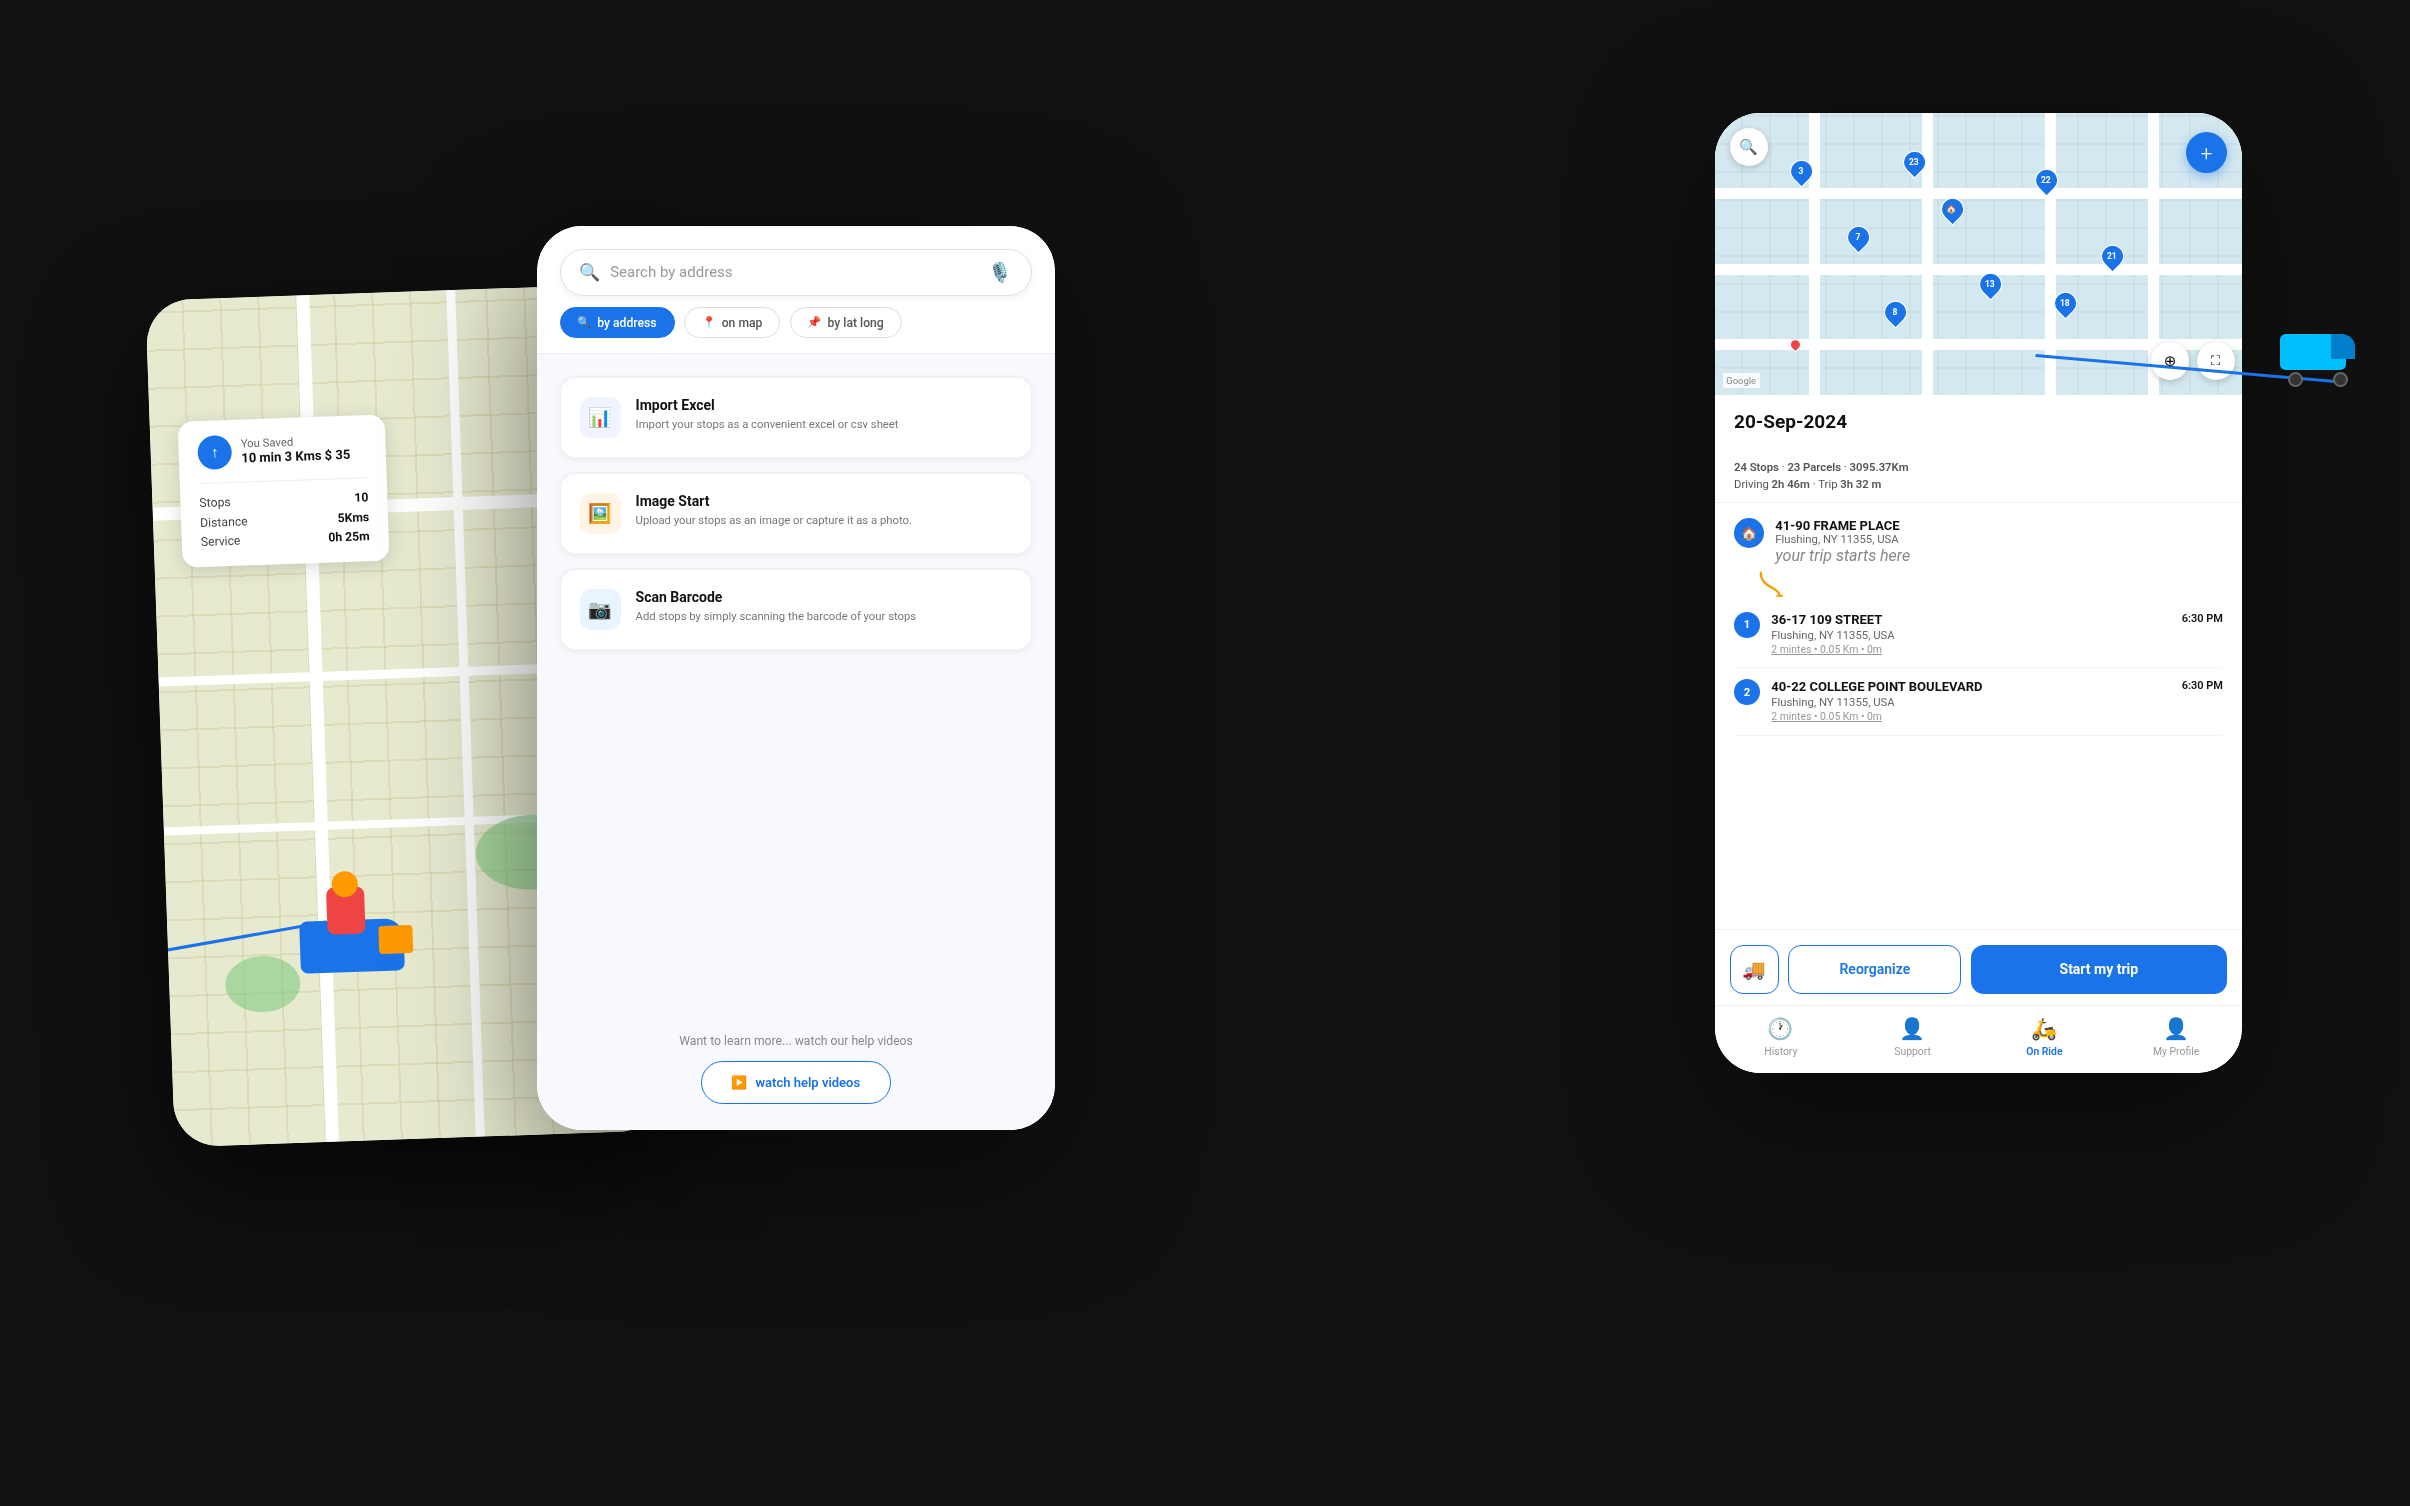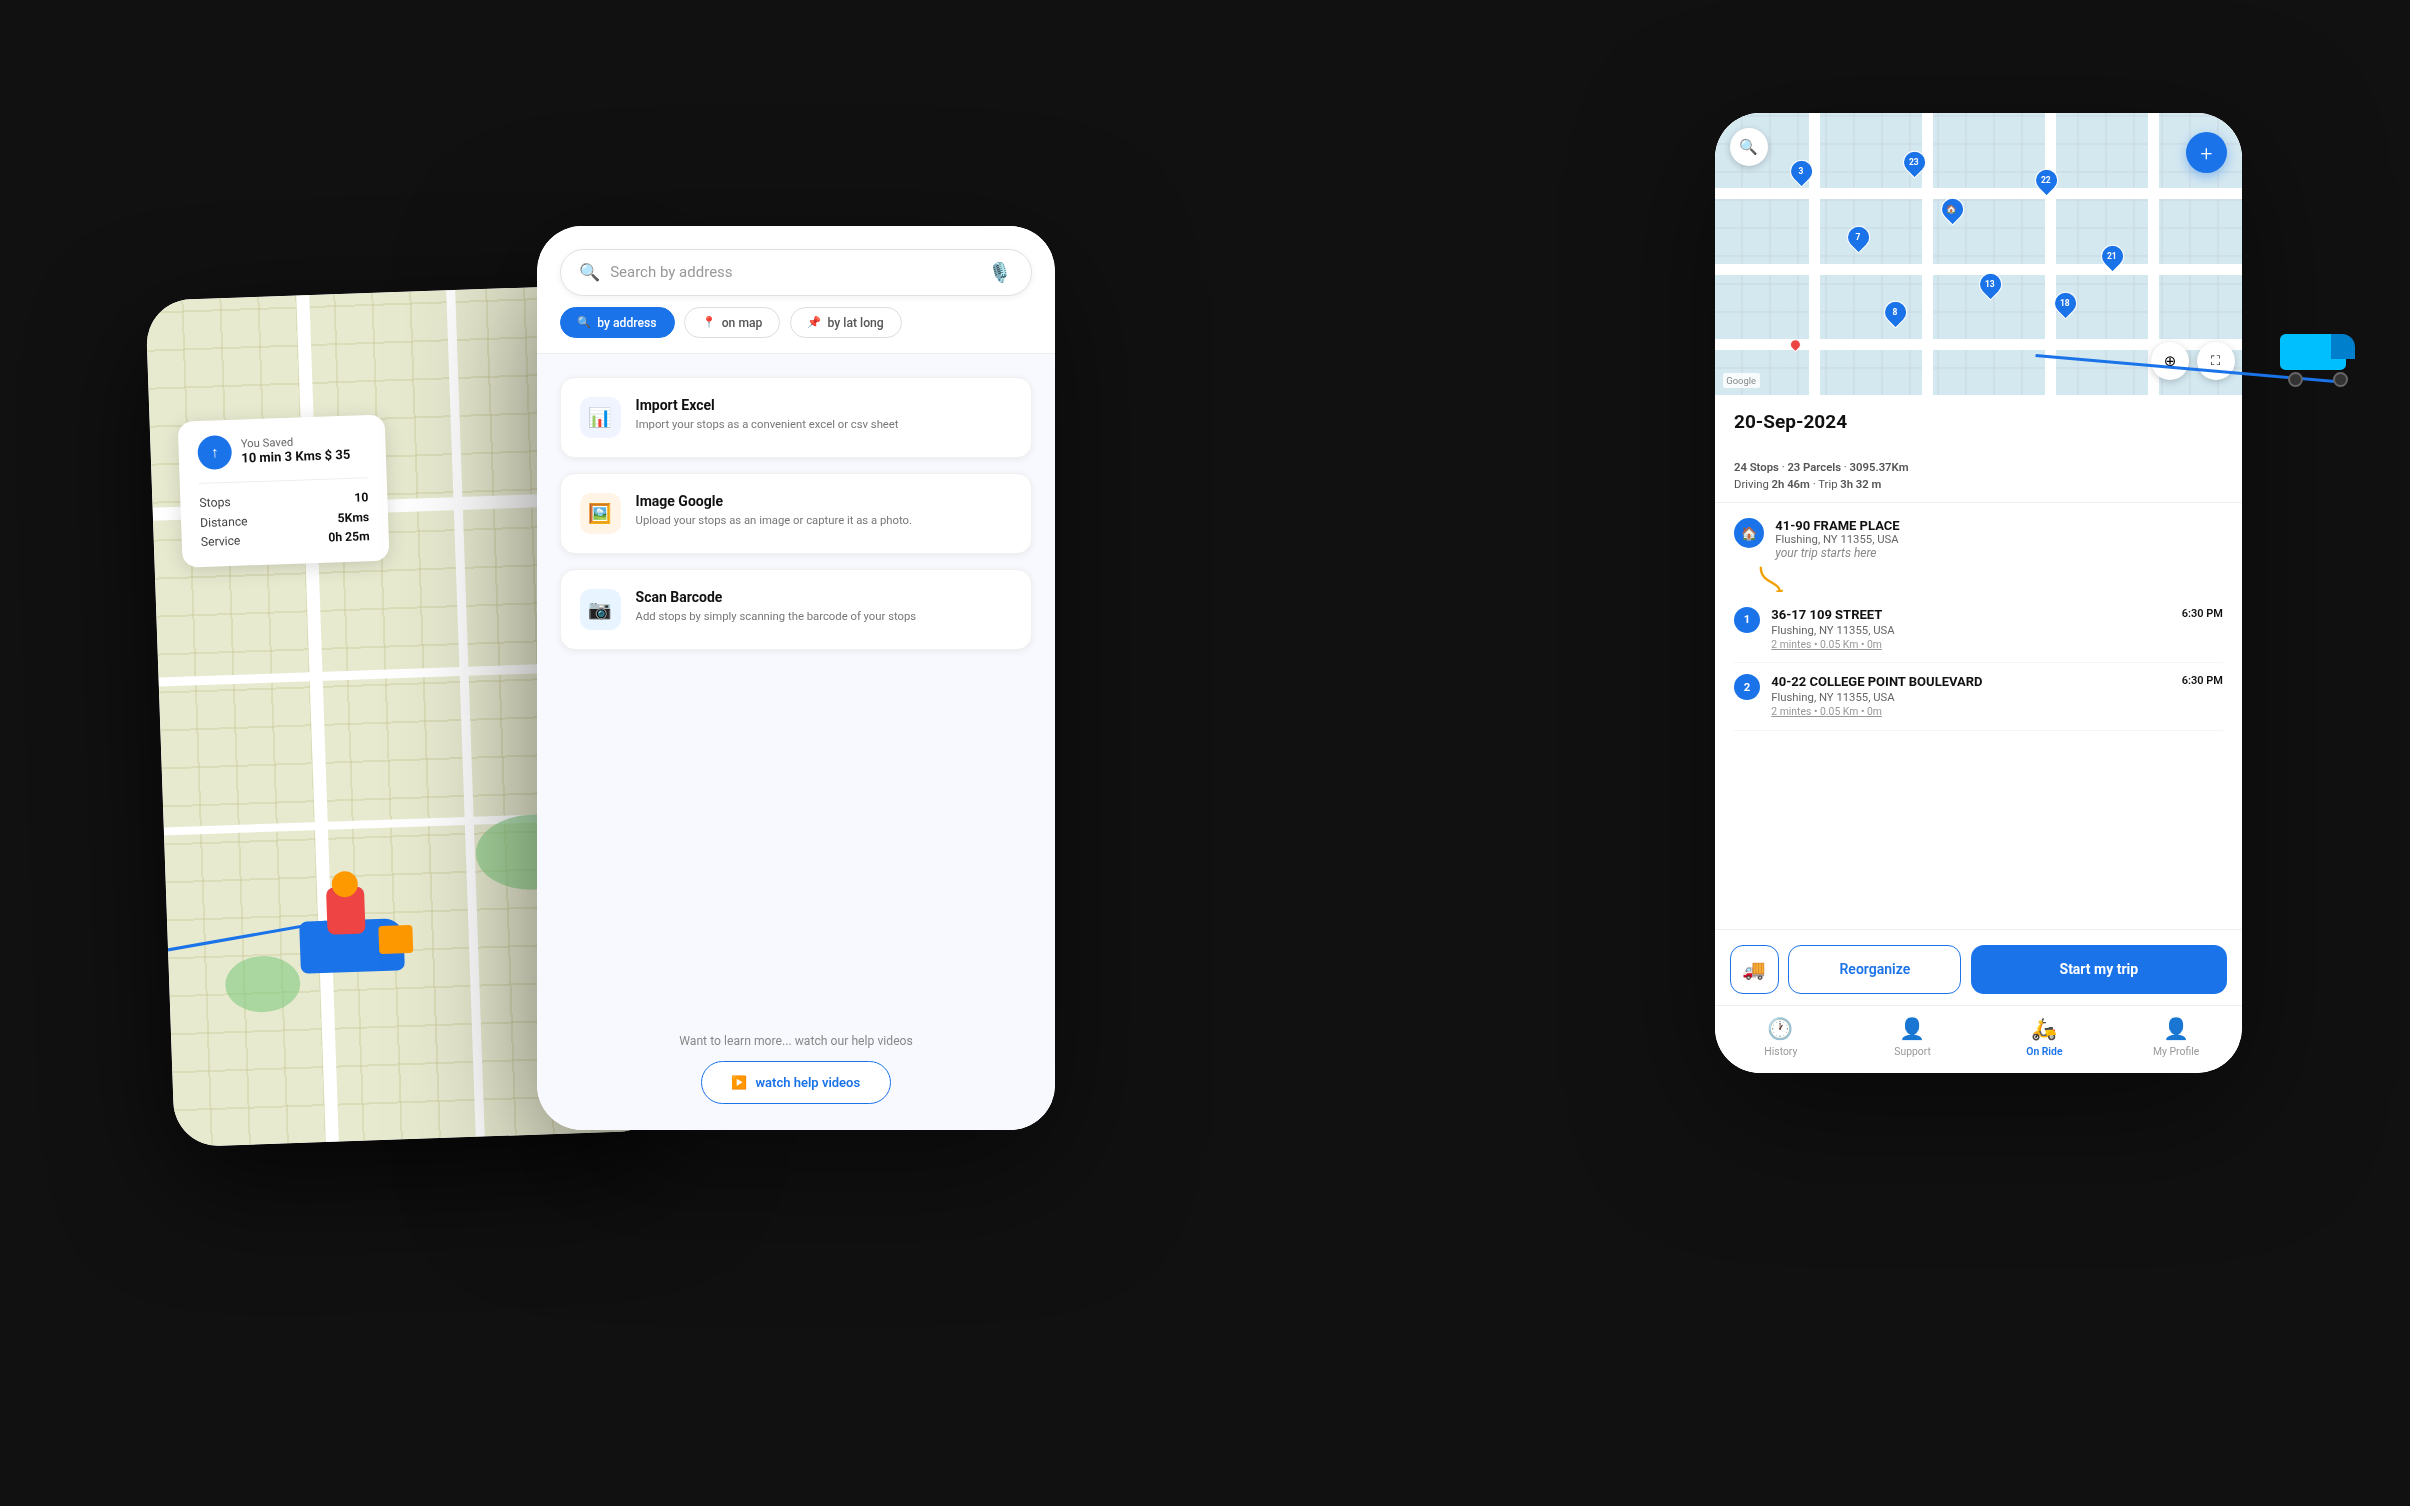--- a/index.html
+++ b/index.html
@@ -429,21 +429,21 @@
       background: #1a73e8;
       border-radius: 50%;
       display: flex; align-items: center; justify-content: center;
       color: #fff;
       font-size: 13px;
       flex-shrink: 0;
     }
     .home-stop-info {}
     .home-addr { font-size: 13px; font-weight: 700; color: #111; }
     .home-city { font-size: 11.3px; color: #666; }
-    .home-note { font-size: 12px; color: #888; font-style: italic; }
+    .home-note { font-size: 16px; color: #888; font-style: italic; }
 
     .arrow-curve {
       display: flex;
       align-items: center;
       padding: 3.8px 0 3.8px 19px;
     }
     .arrow-svg { width: 38px; height: 28px; }
 
     .stop-item {
       display: flex;
@@ -672,21 +672,21 @@
           <div class="option-title">Import Excel</div>
           <div class="option-desc">Import your stops as a convenient excel or csv sheet</div>
         </div>
       </div>
 
       <div class="option-card">
         <div class="option-icon-wrap orange">
           <span>🖼️</span>
         </div>
         <div>
-          <div class="option-title">Image Google</div>
+          <div class="option-title">Image Start</div>
           <div class="option-desc">Upload your stops as an image or capture it as a photo.</div>
         </div>
       </div>
 
       <div class="option-card">
         <div class="option-icon-wrap blue2">
           <span>📷</span>
         </div>
         <div>
           <div class="option-title">Scan Barcode</div>

